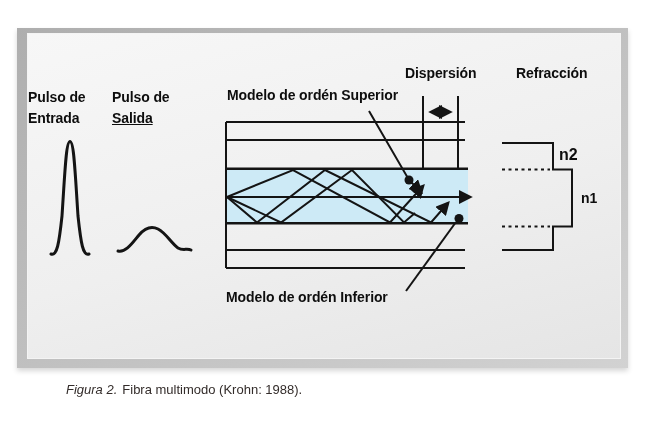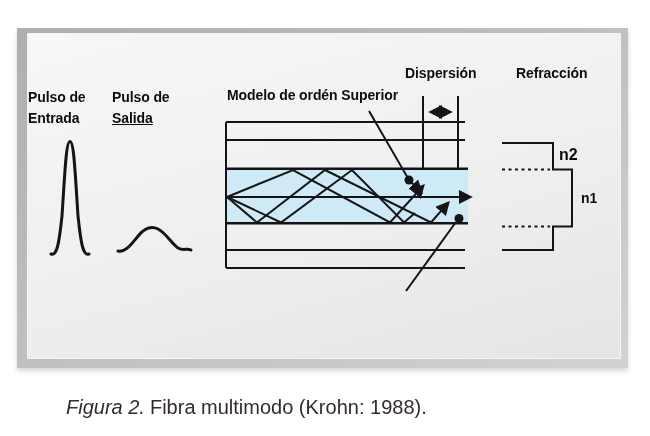--- a/index.html
+++ b/index.html
@@ -24,21 +24,21 @@
   svg.art{position:absolute;left:0;top:0;}
   .stroke{stroke:var(--line-color);fill:none;stroke-width:2;}
   .thick{stroke-width:2.5;}
   .pulse{stroke:var(--line-color);fill:none;stroke-width:3;stroke-linecap:round;stroke-linejoin:round;}
   .dot{fill:var(--line-color);stroke:none;}
   .corefill{fill:var(--core-fill);stroke:none;}
   #arw path{fill:var(--line-color);}
   .lbl{position:absolute;font-weight:bold;font-size:14px;line-height:21px;
        color:var(--label-color);white-space:nowrap;letter-spacing:-0.1px;}
   .lbl.center{text-align:left;}
-  .caption{position:absolute;left:66px;top:396px;font-size:20px;color:var(--caption-color);white-space:nowrap;}
+  .caption{position:absolute;left:66px;top:382px;font-size:13px;color:var(--caption-color);white-space:nowrap;}
   .caption .fig{font-style:italic;}
   .caption .txt{margin-left:5px;}
 </style>
 </head>
 <body>
 
 <div class="page">
 
   <div class="frame"></div>
   <div class="panel"></div>
@@ -102,20 +102,21 @@
     <span style="display:block;">Entrada</span>
   </div>
 
   <div class="lbl center" style="left:112px;top:87px;width:86px;">
     <span style="display:block;">Pulso de</span>
     <span style="display:block;text-decoration:underline;">Salida</span>
   </div>
 
   <div class="lbl" style="left:227px;top:85px;text-align:center;">Modelo de ordén Superior</div>
 
+  <div class="lbl" style="left:226px;top:287px;">Modelo de ordén Inferior</div>
 
   <div class="lbl" style="left:405px;top:63px;">Dispersión</div>
 
   <div class="lbl" style="left:516px;top:63px;">
     <span style="display:block;">Refracción</span>
   </div>
 
   <div class="lbl" style="left:559px;top:144px;font-size:16px;">n2</div>
 
   <div class="lbl" style="left:581px;top:188px;font-size:14px;">n1</div>

